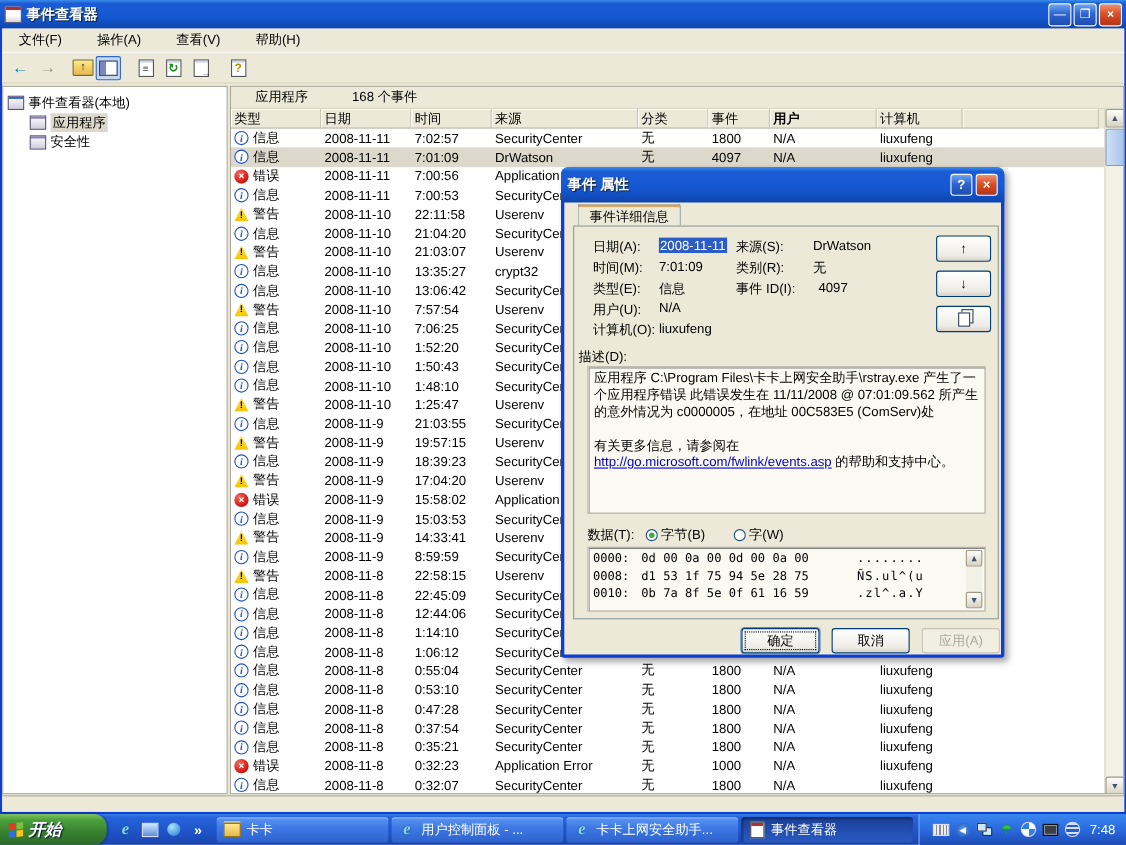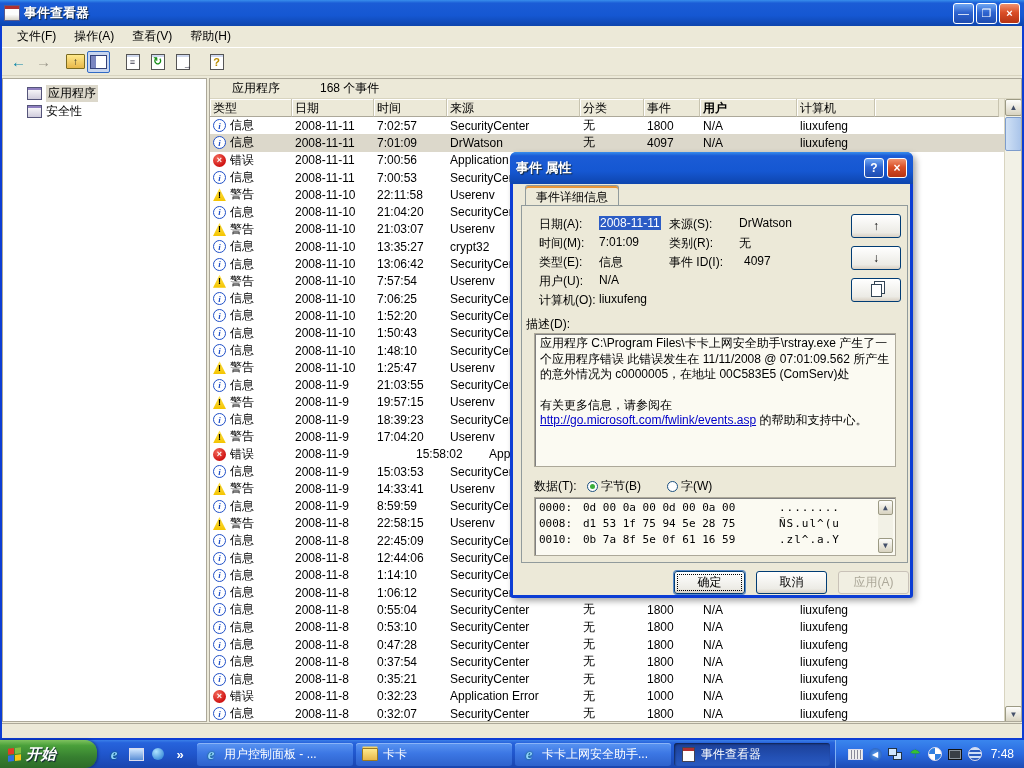--- a/index.html
+++ b/index.html
@@ -8,21 +8,21 @@
   
   .window{position:absolute;left:0;top:0;width:1024px;height:740px;background:#ece9d8;border-left:2px solid #0c3dd4;border-right:2px solid #0c3dd4;border-bottom:2px solid #0c3dd4;}
   .titlebar{position:absolute;left:-2px;top:0;width:1024px;height:26px;display:flex;align-items:center;padding:0 4px;
     background:linear-gradient(180deg,#388eec 0%,#1b5cd6 12%,#1557d2 60%,#0e45ad 100%);}
   .title-icon{width:16px;height:16px;margin-right:4px;background:linear-gradient(180deg,#fdfdfd 60%,#d8d4c8);border:1px solid #5a5a8a;box-shadow:inset 0 3px 0 #b03030;}
   .title-text{color:#fff;font-weight:bold;font-size:13px;text-shadow:1px 1px 1px #123;}
   .caption-buttons{margin-left:auto;display:flex;gap:2px;}
   .cap{width:21px;height:21px;border:1px solid #fff;border-radius:3px;color:#fff;font-size:11px;line-height:19px;text-align:center;
     background:linear-gradient(180deg,#6ea6f2,#2f64d0 45%,#1e4cb0);}
   .cap.close{background:linear-gradient(180deg,#f0926e,#da4f27 45%,#b63313);font-weight:bold;}
-  .menubar{position:absolute;left:0;top:26px;width:1020px;height:22px;background:#ece9d8;border-bottom:1px solid #fff;display:flex;align-items:center;padding-left:6px;gap:0;}
+  .menubar{position:absolute;left:0;top:26px;width:1020px;height:22px;background:#ece9d8;border-bottom:1px solid #fff;display:flex;align-items:center;padding-left:6px;gap:14px;}
   .menu-item{padding:2px 9px;}
   .toolbar{position:absolute;left:0;top:48px;width:1020px;height:28px;background:#ece9d8;border-bottom:1px solid #d8d4c0;display:flex;align-items:center;padding-left:4px;}
   .tbtn{width:23px;height:22px;margin:0 1px;display:flex;align-items:center;justify-content:center;position:relative;font-size:13px;}
   .tbtn.gap{margin-left:10px;}
   .tbtn.pressed{border:1px solid #316ac5;background:#c8d6ef;border-radius:2px;}
   [data-name="back-icon"]::before{content:"←";color:#0a86a8;font-weight:bold;font-size:15px;}
   [data-name="forward-icon"]::before{content:"→";color:#9a978a;font-weight:bold;font-size:15px;}
   [data-name="up-folder-icon"]{background:linear-gradient(180deg,#ffe98c,#e8b84a);border:1px solid #7a6a20;width:19px;height:15px;border-radius:1px;}
   [data-name="up-folder-icon"]::before{content:"↑";font-size:10px;font-weight:bold;color:#1a1a1a;}
   [data-name="show-tree-icon"]::before{content:"";width:15px;height:12px;border:1px solid #33427a;background:linear-gradient(90deg,#7a86c0 0 5px,#fff 5px);}
@@ -140,20 +140,24 @@
         <span class="tbtn" data-name="forward-icon"></span>
         <span class="tbtn gap" data-name="up-folder-icon"></span>
         <span class="tbtn pressed" data-name="show-tree-icon"></span>
         <span class="tbtn sheet gap" data-name="properties-icon"></span>
         <span class="tbtn sheet" data-name="refresh-icon"></span>
         <span class="tbtn sheet" data-name="export-list-icon"></span>
         <span class="tbtn sheet gap" data-name="help-icon"></span>
       </div>
 
     <div class="tree" data-name="console-tree">
+        <div class="trow" data-name="tree-item-root">
+          <span class="tico root" data-name="console-root-icon"></span>
+          <span class="lbl" data-name="tree-root-label">事件查看器(本地)</span>
+        </div>
         <div class="trow child" data-name="tree-item-0">
           <span class="tico" data-name="log-icon"></span>
           <span class="lbl sel" data-name="tree-item-label">应用程序</span>
         </div>
         <div class="trow child" data-name="tree-item-1">
           <span class="tico" data-name="log-icon"></span>
           <span class="lbl" data-name="tree-item-label">安全性</span>
         </div>
       </div>
 
@@ -420,21 +424,21 @@
             <span class="cell" data-name="cell-event" style="width: 56px;"></span>
             <span class="cell" data-name="cell-user" style="width: 97px;"></span>
             <span class="cell" data-name="cell-computer" style="width: 78px;"></span>
           </div>
           <div class="lrow" data-name="table-row">
             <span class="cell c-type" data-name="type-cell" style="width: 82px;">
               <span class="evt-ico error" data-name="error-icon">×</span>
               <span data-name="type-label">错误</span>
             </span>
             <span class="cell" data-name="cell-date" style="width: 82px;">2008-11-9</span>
-            <span class="cell" data-name="cell-time" style="width: 73px; margin-left: 39px;">15:58:02</span>
+            <span class="cell" data-name="cell-time" style="width: 73px;">15:58:02</span>
             <span class="cell" data-name="cell-source" style="width: 133px;">Application Error</span>
             <span class="cell" data-name="cell-category" style="width: 64px;"></span>
             <span class="cell" data-name="cell-event" style="width: 56px;"></span>
             <span class="cell" data-name="cell-user" style="width: 97px;"></span>
             <span class="cell" data-name="cell-computer" style="width: 78px;"></span>
           </div>
           <div class="lrow" data-name="table-row">
             <span class="cell c-type" data-name="type-cell" style="width: 82px;">
               <span class="evt-ico info" data-name="info-icon">i</span>
               <span data-name="type-label">信息</span>
@@ -711,27 +715,27 @@
       </span>
       <span class="txt">开始</span>
     </div>
     <div class="ql" data-name="quick-launch">
         <span class="qicon" data-name="internet-explorer-icon"></span>
         <span class="qicon" data-name="show-desktop-icon"></span>
         <span class="qicon" data-name="messenger-icon"></span>
         <span class="qicon" data-name="overflow-chevron-icon"></span>
       </div>
     <div class="tasks" data-name="task-buttons">
+        <span class="taskbtn" data-name="task-button-0">
+          <span class="task-icon" data-name="folder-icon"></span>
+          <span data-name="task-label">卡卡</span>
+        </span>
         <span class="taskbtn" data-name="task-button-1">
           <span class="task-icon" data-name="ie-page-icon"></span>
           <span data-name="task-label">用户控制面板 - ...</span>
-        </span>
-        <span class="taskbtn" data-name="task-button-0">
-          <span class="task-icon" data-name="folder-icon"></span>
-          <span data-name="task-label">卡卡</span>
         </span>
         <span class="taskbtn" data-name="task-button-2">
           <span class="task-icon" data-name="ie-page-icon"></span>
           <span data-name="task-label">卡卡上网安全助手...</span>
         </span>
         <span class="taskbtn active" data-name="task-button-3">
           <span class="task-icon" data-name="event-viewer-icon"></span>
           <span data-name="task-label">事件查看器</span>
         </span>
       </div>

